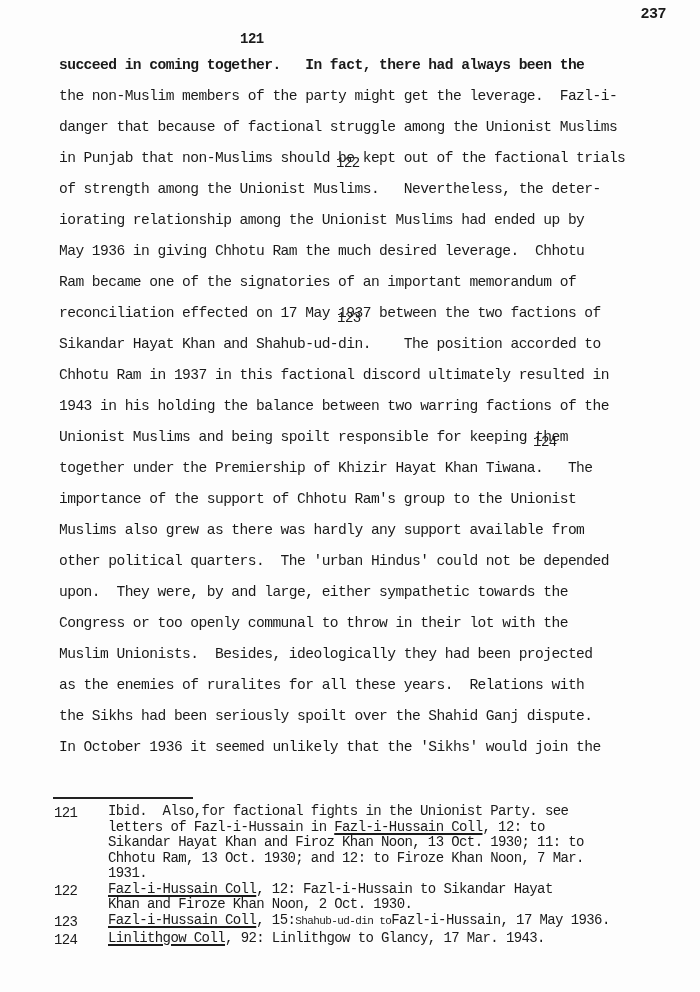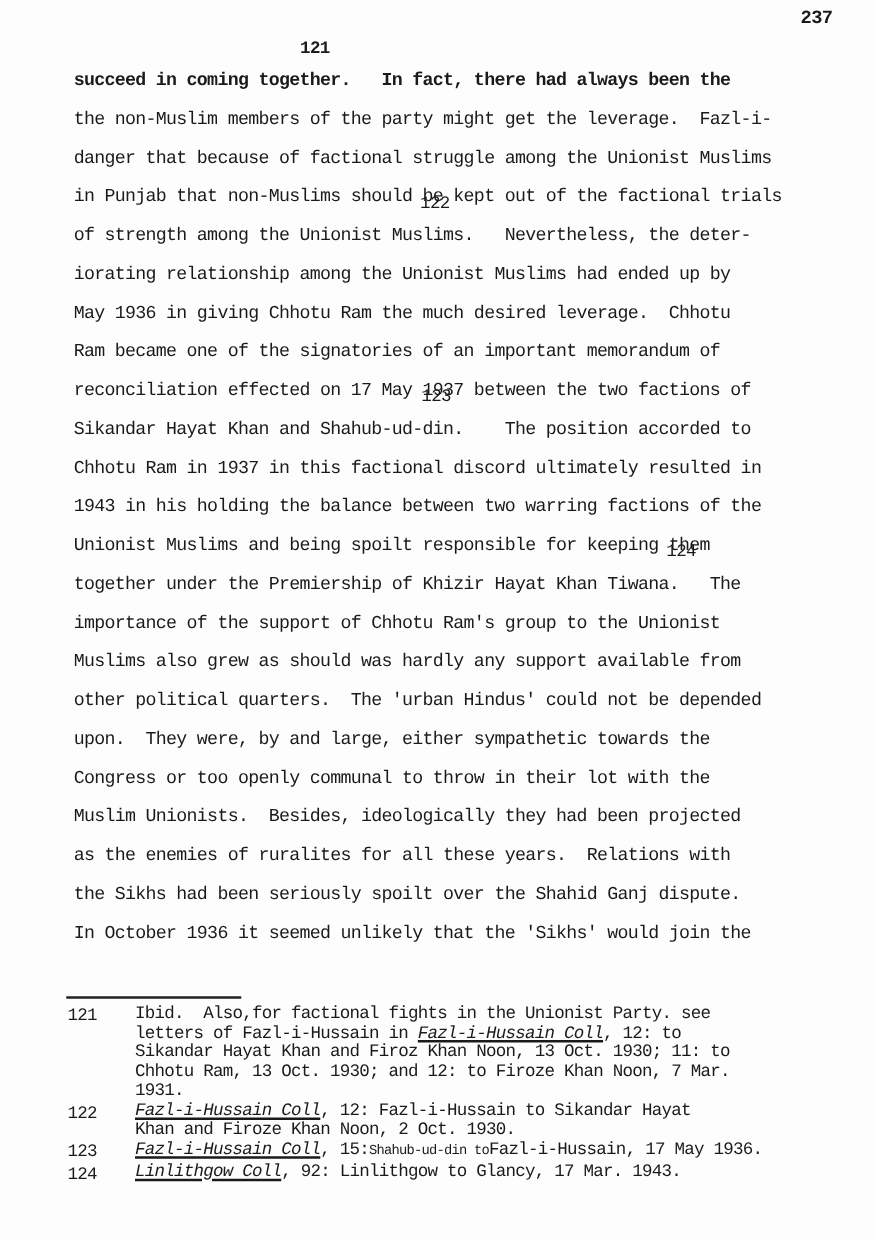--- a/index.html
+++ b/index.html
@@ -69,21 +69,21 @@
   .fn-num {
     position: absolute;
     left: 2px;
     top: 2px;
   }
   .fn-text {
     margin-left: 56px;
     display: block;
   }
   .fn-line { display: block; }
-  .u { text-decoration: underline; text-decoration-thickness: 2px; text-underline-offset: 2px; font-style: italic; }
+  .u { text-decoration: underline; text-decoration-thickness: 2px; text-underline-offset: 2px; }
   .small { font-size: 11px; letter-spacing: -0.6px; font-family: Liberation Mono, monospace; }
 </style>
 </head>
 <body>
 
 <div class="page-number">237</div>
 
 <div class="body-text" id="body-text">
     <div class="line first"><span>succeed in coming together.   In fact, there had always been the</span><span class="sup" style="left: 181px;">121</span></div>
     <div class="line"><span>the non-Muslim members of the party might get the leverage.  Fazl-i-</span></div>
@@ -93,21 +93,21 @@
     <div class="line"><span>iorating relationship among the Unionist Muslims had ended up by</span></div>
     <div class="line"><span>May 1936 in giving Chhotu Ram the much desired leverage.  Chhotu</span></div>
     <div class="line"><span>Ram became one of the signatories of an important memorandum of</span></div>
     <div class="line"><span>reconciliation effected on 17 May 1937 between the two factions of</span></div>
     <div class="line"><span>Sikandar Hayat Khan and Shahub-ud-din.    The position accorded to</span><span class="sup" style="left: 278px;">123</span></div>
     <div class="line"><span>Chhotu Ram in 1937 in this factional discord ultimately resulted in</span></div>
     <div class="line"><span>1943 in his holding the balance between two warring factions of the</span></div>
     <div class="line"><span>Unionist Muslims and being spoilt responsible for keeping them</span></div>
     <div class="line"><span>together under the Premiership of Khizir Hayat Khan Tiwana.   The</span><span class="sup" style="left: 474px;">124</span></div>
     <div class="line"><span>importance of the support of Chhotu Ram's group to the Unionist</span></div>
-    <div class="line"><span>Muslims also grew as should was hardly any support available from</span></div>
+    <div class="line"><span>Muslims also grew as there was hardly any support available from</span></div>
     <div class="line"><span>other political quarters.  The 'urban Hindus' could not be depended</span></div>
     <div class="line"><span>upon.  They were, by and large, either sympathetic towards the</span></div>
     <div class="line"><span>Congress or too openly communal to throw in their lot with the</span></div>
     <div class="line"><span>Muslim Unionists.  Besides, ideologically they had been projected</span></div>
     <div class="line"><span>as the enemies of ruralites for all these years.  Relations with</span></div>
     <div class="line"><span>the Sikhs had been seriously spoilt over the Shahid Ganj dispute.</span></div>
     <div class="line"><span>In October 1936 it seemed unlikely that the 'Sikhs' would join the</span></div>
   </div>
 
 <div class="rule"></div>

